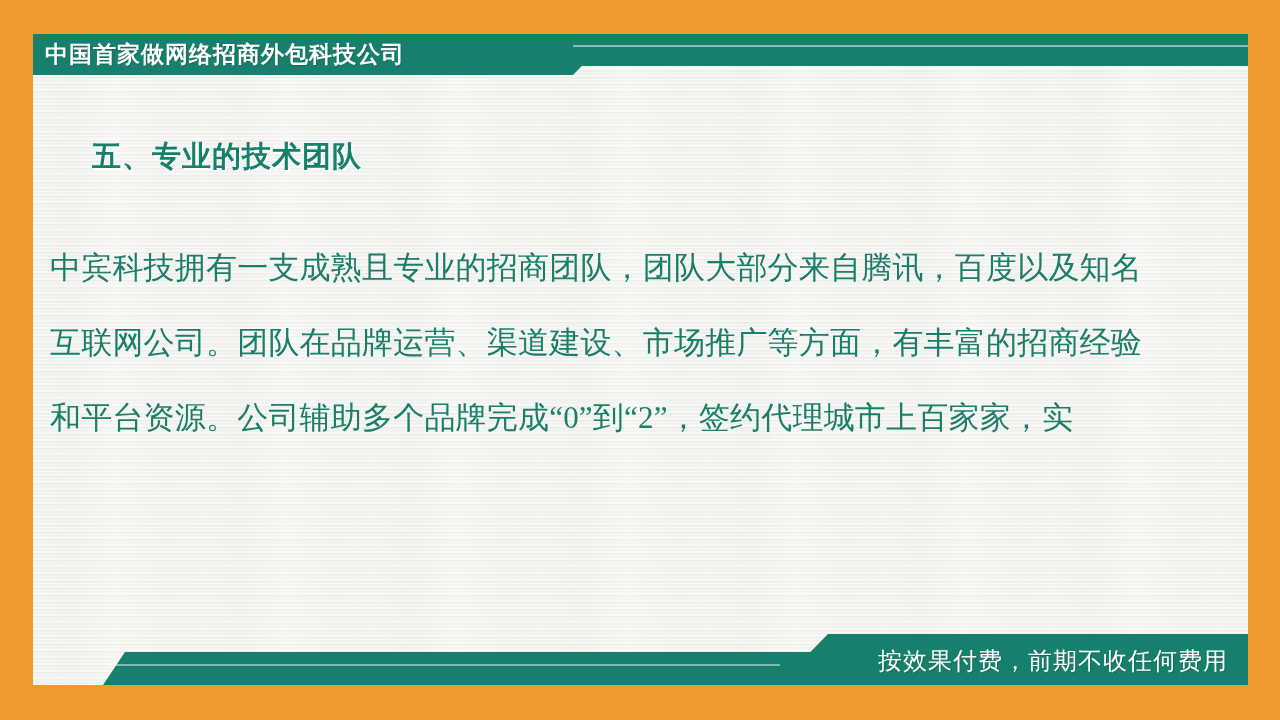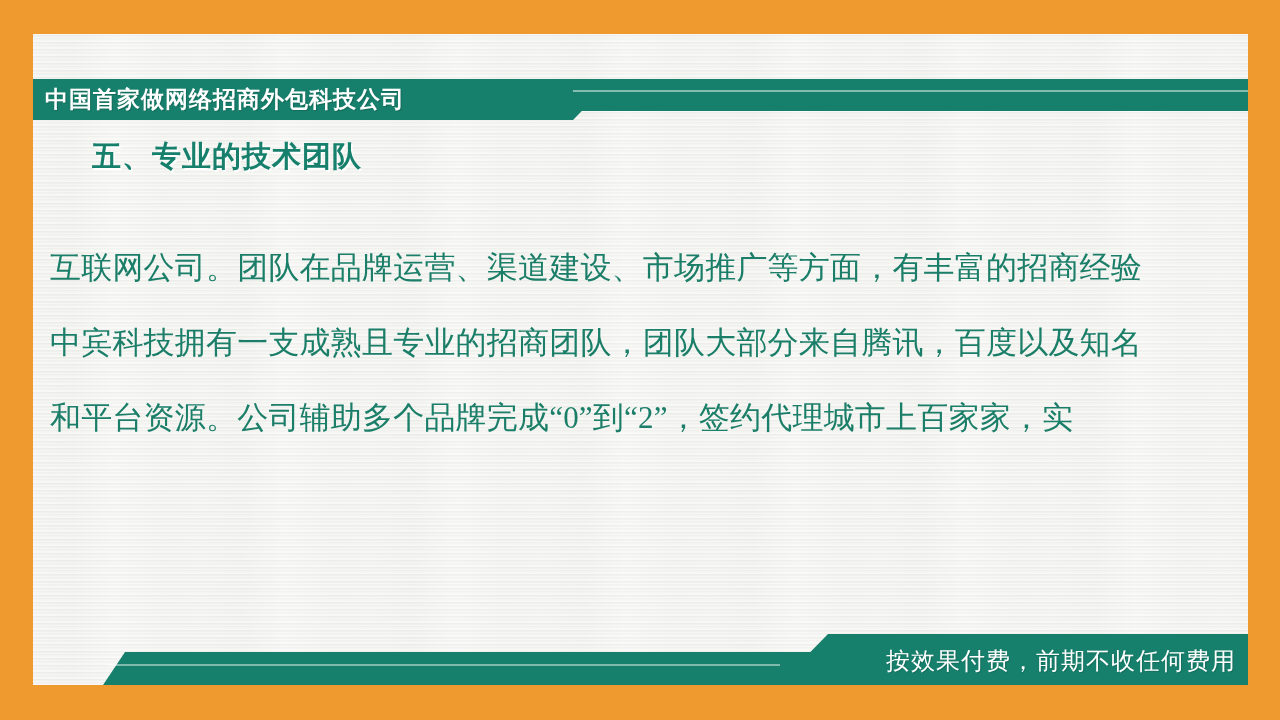--- a/index.html
+++ b/index.html
@@ -48,21 +48,20 @@
     overflow: hidden;
   }
 
   
   .header {
     position: absolute;
     left: 0px;
     top: 0px;
     width: 1147px;
     height: 42px;
-    margin-top: 45px;
   }
   .header-thin {
     position: absolute;
     left: 0;
     top: 0;
     width: 1215px;
     height: 32px;
     background: #17806c;
     clip-path: polygon(0 0, 1215px 0, 1215px 32px, 0 32px);
   }
@@ -159,21 +158,21 @@
   .footer-hairline {
     position: absolute;
     left: 75px;
     bottom: 19px;
     width: 672px;
     height: 2px;
     background: rgba(255,255,255,0.45);
   }
   .footer-text {
     position: absolute;
-    right: 12px;
+    right: 20px;
     bottom: 5px;
     height: 38px;
     line-height: 38px;
     color: #ffffff;
     font-size: 24px;
     letter-spacing: 1px;
     white-space: nowrap;
     text-shadow: 1px 1px 1px rgba(0,0,0,0.15);
   }
 </style>
@@ -187,22 +186,22 @@
     <div class="header">
       <div class="header-thin"></div>
       <div class="header-block"></div>
       <div class="header-hairline"></div>
       <div class="header-title">中国首家做网络招商外包科技公司</div>
     </div>
 
     <div class="section-title">五、专业的技术团队</div>
 
     <div class="body-text">
+      <p>中宾科技拥有一支成熟且专业的招商团队，团队大部分来自腾讯，百度以及知名</p>
       <p>互联网公司。团队在品牌运营、渠道建设、市场推广等方面，有丰富的招商经验</p>
-      <p>中宾科技拥有一支成熟且专业的招商团队，团队大部分来自腾讯，百度以及知名</p>
       <p>和平台资源。公司辅助多个品牌完成“0”到“2”，签约代理城市上百家家，实</p>
     </div>
 
     <div class="footer">
       <div class="footer-thin"></div>
       <div class="footer-hairline"></div>
       <div class="footer-block"></div>
       <div class="footer-text">按效果付费，前期不收任何费用</div>
     </div>
 

